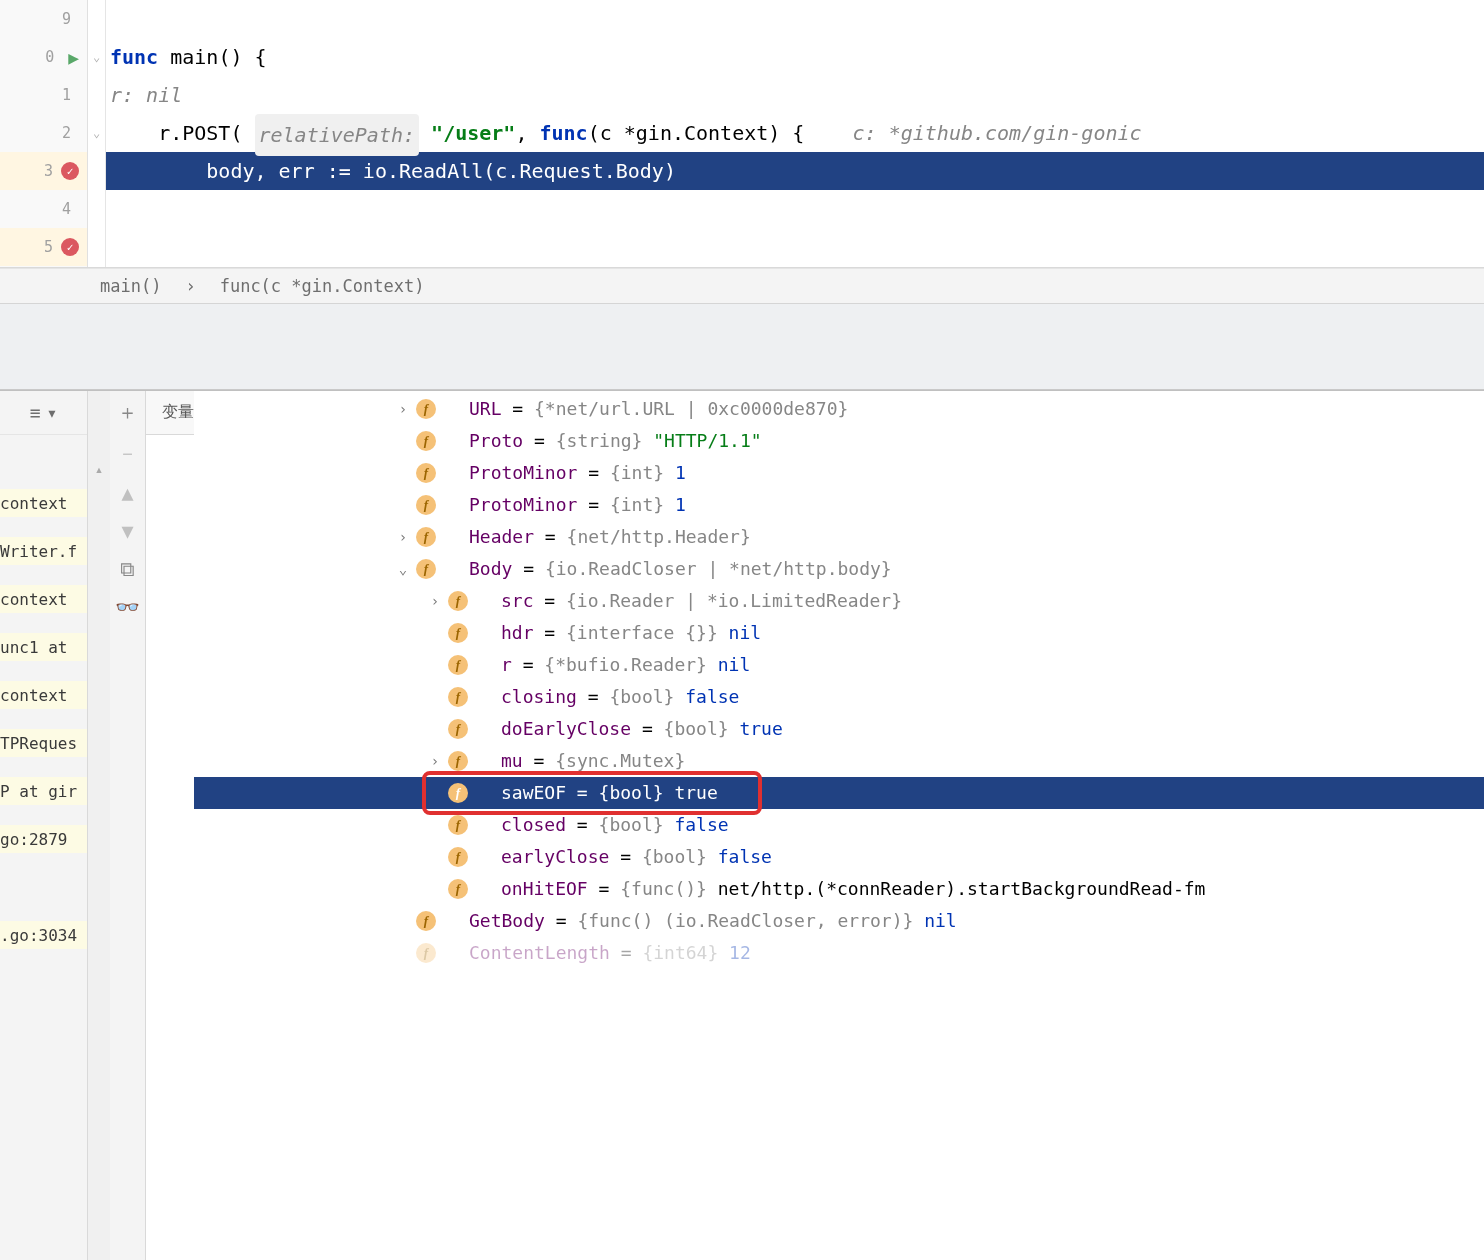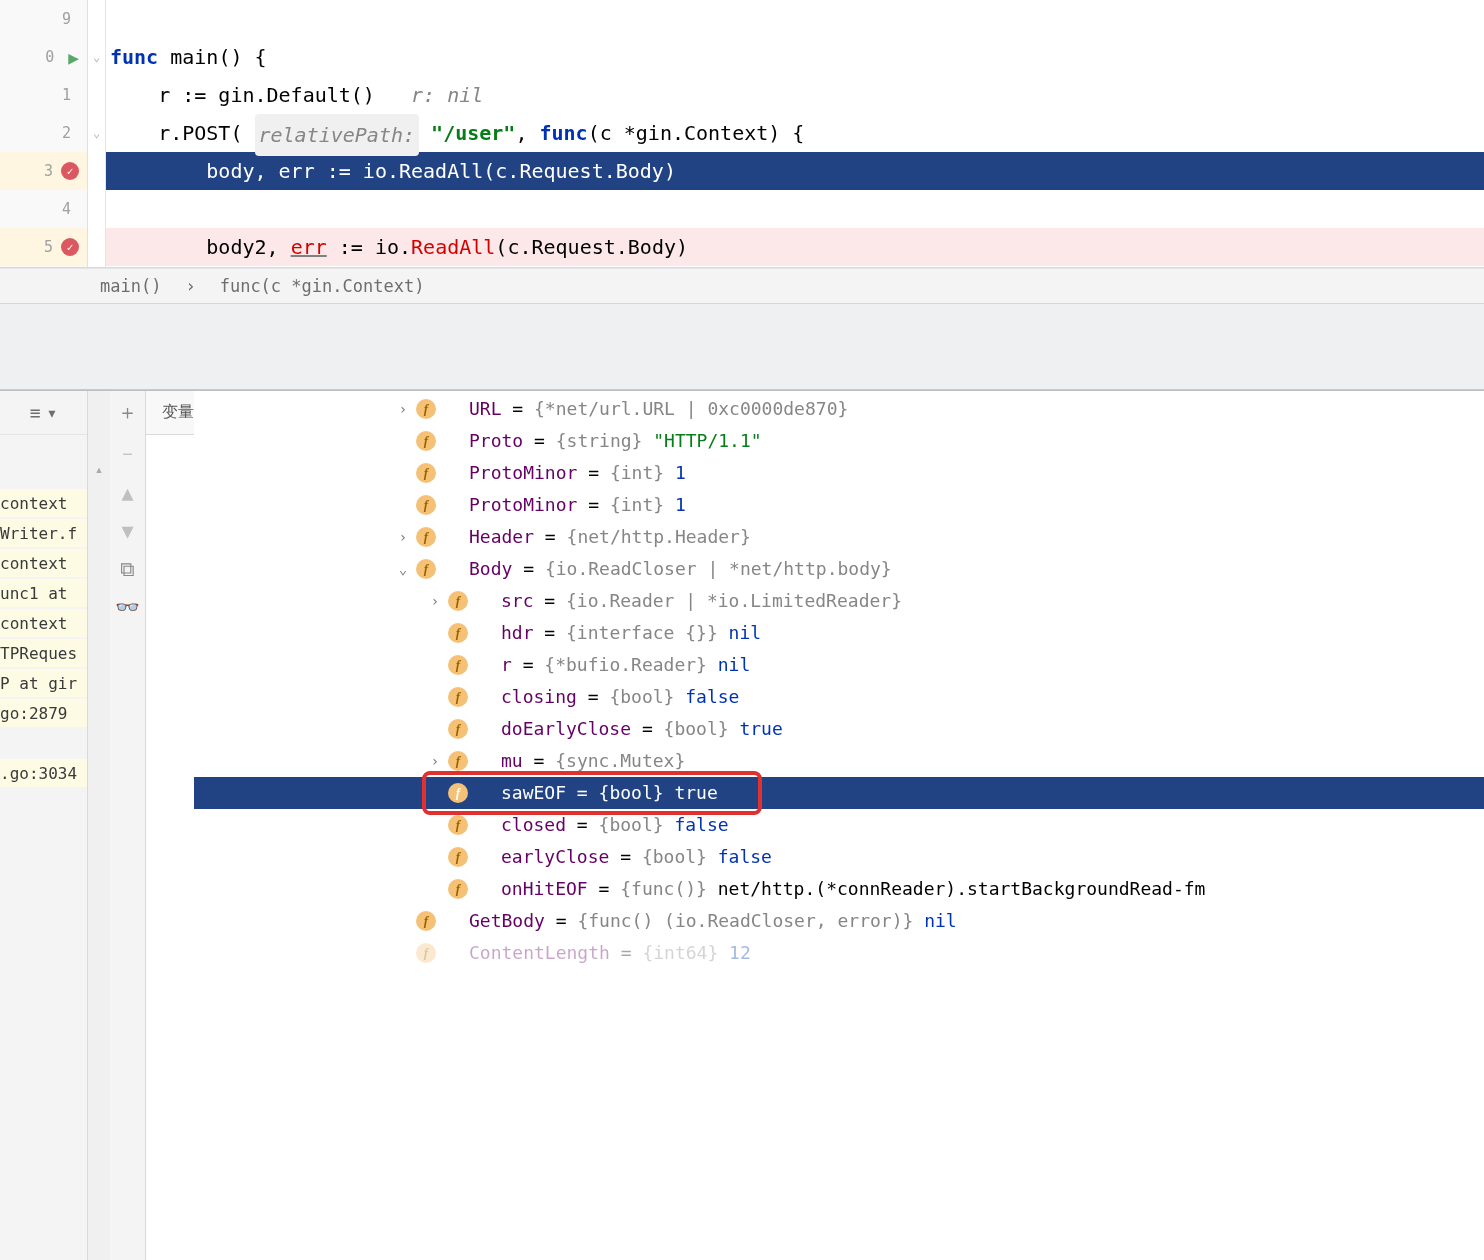--- a/index.html
+++ b/index.html
@@ -121,21 +121,21 @@
     padding-top: 54px;
     overflow: hidden;
   }
   .frame-item {
     font-size: 16px;
     color: #3a3a3a;
     padding: 4px 2px 4px 0;
     white-space: nowrap;
     text-align: left;
     background: #fdfbe4;
-    margin-bottom: 2px;
+    margin-bottom: 20px;
     height: 28px;
     display:flex; align-items:center;
     overflow: hidden;
   }
   .frame-item.plain { background: transparent; }
 
   .mid-tool-col {
     width: 36px;
     background: #f4f4f4;
     border-right: 1px solid #d9d9d9;
@@ -266,25 +266,24 @@
       <div class="fold-row">
         <span class="fold-icon">⌄</span>
       </div>
       <div class="fold-row"></div>
       <div class="fold-row"></div>
       <div class="fold-row"></div>
     </div>
   <div class="code">
       <div class="code-line"></div>
       <div class="code-line"><span class="tok-kw">func</span><span> main() {</span></div>
-      <div class="code-line"><span>    r := gin.Default()   </span><span class="tok-hint">r: nil</span></div>
-      <div class="code-line"><span>    r.POST( </span><span class="tok-param">relativePath:</span><span> </span><span class="tok-str">"/user"</span><span>, </span><span class="tok-kw">func</span><span>(c *gin.Context) {    </span></div>
+      <div class="code-line"><span class="tok-hint">r: nil</span></div>
+      <div class="code-line"><span>    r.POST( </span><span class="tok-param">relativePath:</span><span> </span><span class="tok-str">"/user"</span><span>, </span><span class="tok-kw">func</span><span>(c *gin.Context) {    </span><span class="tok-hint">c: *github.com/gin-gonic</span></div>
       <div class="code-line selected"><span>        body, err := io.ReadAll(c.Request.Body)</span></div>
       <div class="code-line"></div>
-      <div class="code-line error-line"><span>        body2, </span><span class="tok-err underline">err</span><span> := io.</span><span class="tok-err">ReadAll</span><span>(c.Request.Body)</span></div>
     </div>
 </div>
 
 <div class="breadcrumb-bar">
   <span>main()</span>
   <span>›</span>
   <span>func(c *gin.Context)</span>
 </div>
 
 <div class="gap-area"></div>

